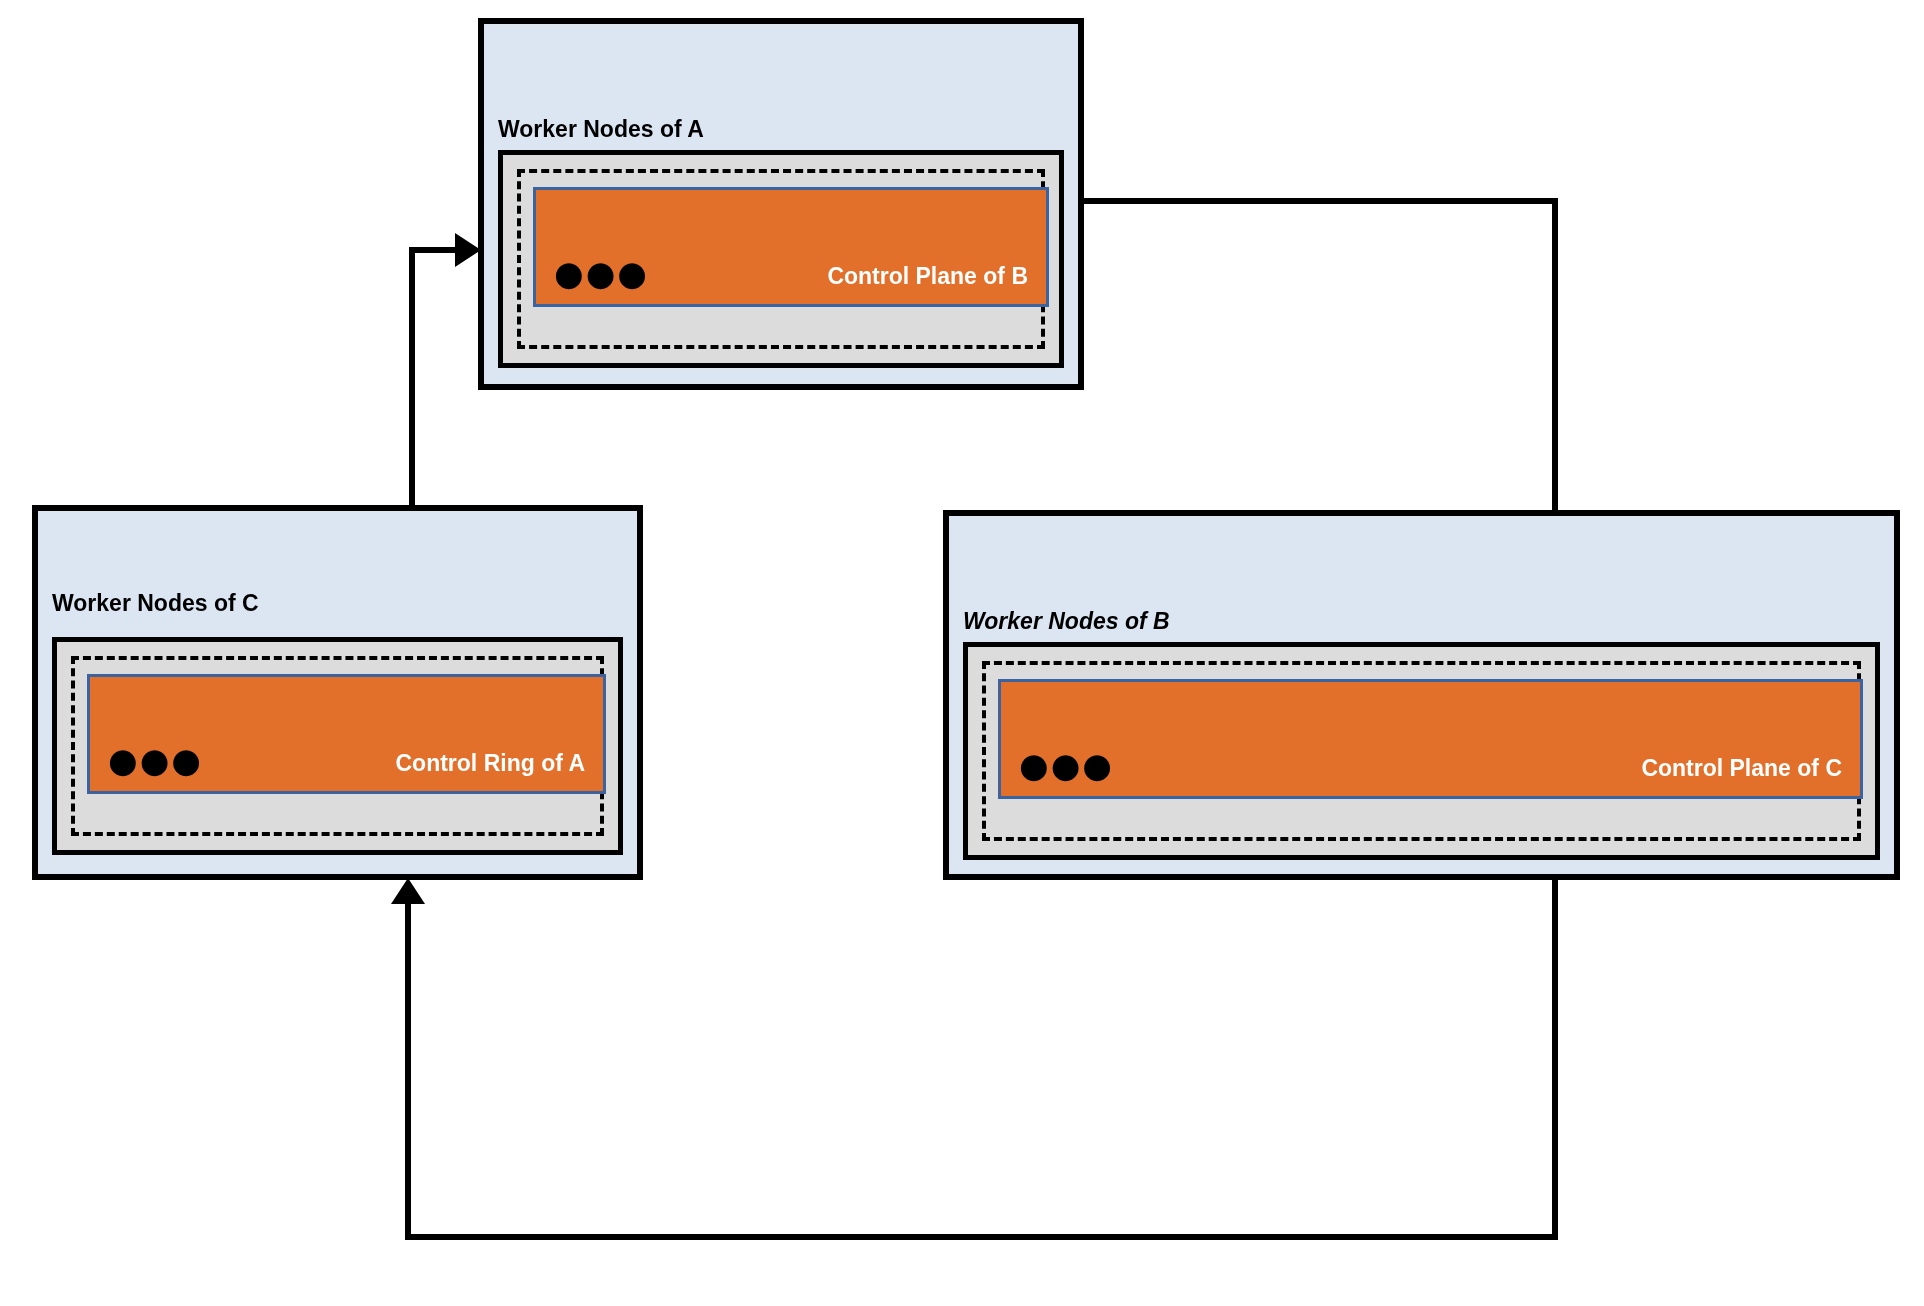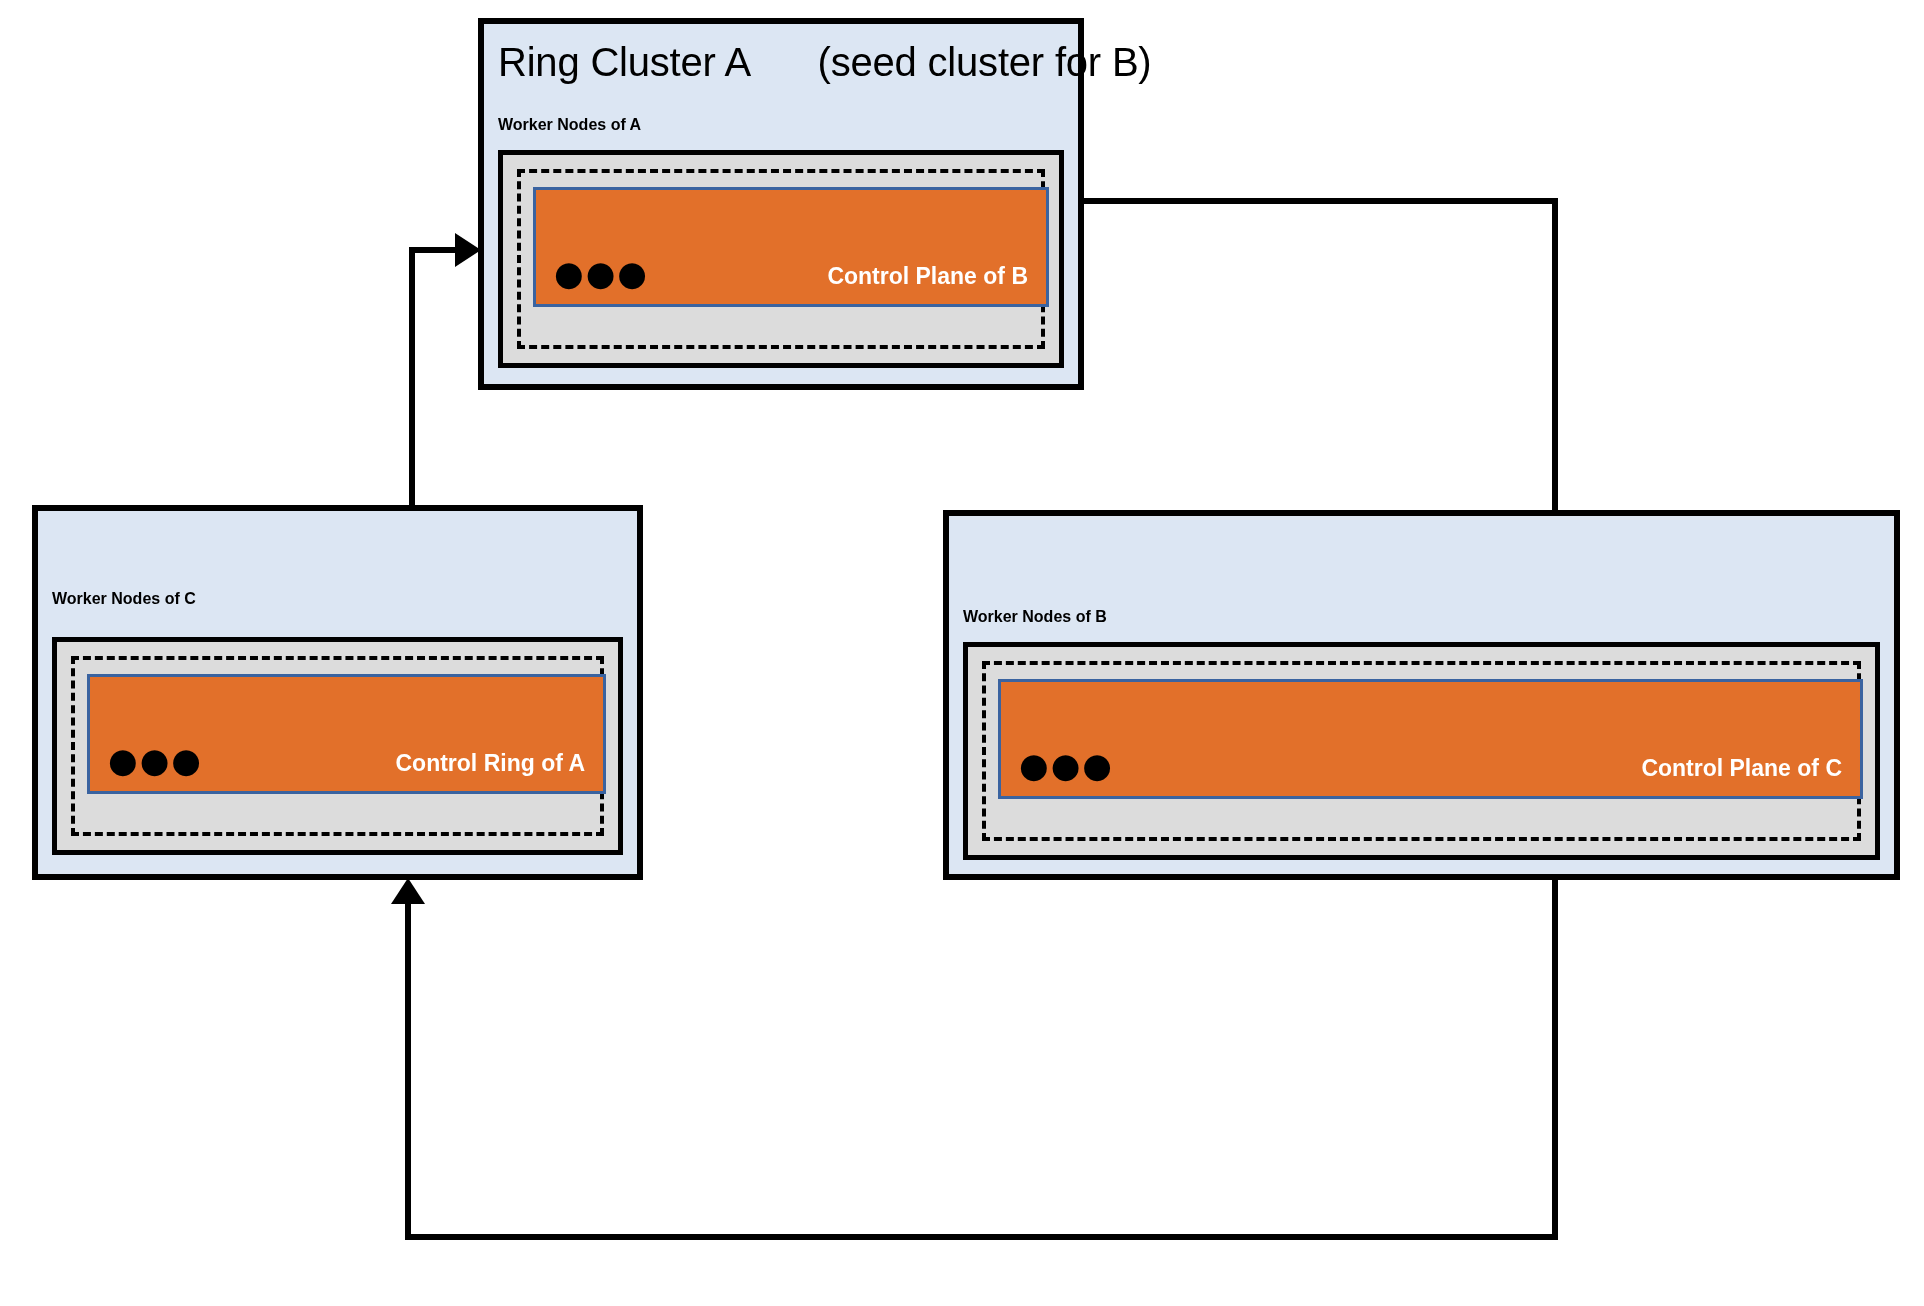--- a/index.html
+++ b/index.html
@@ -33,21 +33,21 @@
     font-weight: 400;
     color: #000000;
     letter-spacing: -0.2px;
   }
   .cluster-title .seed {
     display: inline-block;
   }
   .worker-label {
     position: absolute;
     white-space: nowrap;
-    font-size: 16px;
+    font-size: 23px;
     font-weight: bold;
     color: #000000;
     text-align: right;
   }
 
   
   .worker-box {
     position: absolute;
     box-sizing: border-box;
     background: #dcdcdc;
@@ -127,24 +127,20 @@
   <div class="arrow-line" style="left:1084px; top:198px; width:474px; height:6px;"></div>
   <div class="arrow-line" style="left:1552px; top:198px; width:6px; height:390px;"></div>
   <div class="arrow-head head-down" style="left:1538px; top:580px;"></div>
 
   <div class="arrow-line" style="left:1552px; top:880px; width:6px; height:360px;"></div>
   <div class="arrow-line" style="left:405px; top:1234px; width:1153px; height:6px;"></div>
   <div class="arrow-line" style="left:405px; top:898px; width:6px; height:340px;"></div>
   <div class="arrow-head head-up" style="left:391px; top:878px;"></div>
 
   <div class="cluster" style="left:478px; top:18px; width:606px; height:372px;">
-    <div class="cluster-title" style="left:14px; top:16px;">
-      <span>Ring Cluster A</span>
-      <span class="seed" style="margin-left:58px;">(seed cluster for B)</span>
-    </div>
     <div class="worker-label" style="left:14px; top:92px;">Worker Nodes of A</div>
 
     <div class="worker-box" style="left:14px; top:126px; width:566px; height:218px;">
       <div class="dashed-box" style="left:14px; top:14px; right:14px; bottom:14px;">
         <div class="control-plane" style="left:12px; top:14px; width:516px; height:120px;">
           <span class="dots">●●●</span>
           <span class="cp-label">Control Plane of B</span>
         </div>
       </div>
     </div>
@@ -157,21 +153,21 @@
       <div class="dashed-box" style="left:14px; top:14px; right:14px; bottom:14px;">
         <div class="control-plane" style="left:12px; top:14px; width:519px; height:120px;">
           <span class="dots">●●●</span>
           <span class="cp-label">Control Ring of A</span>
         </div>
       </div>
     </div>
   </div>
 
   <div class="cluster" style="left:943px; top:510px; width:957px; height:370px;">
-    <div class="worker-label" style="left:14px; top:92px;">Worker Nodes of B</div>
+    <div class="worker-label" style="left:14px; top:92px;font-style:italic;">Worker Nodes of B</div>
 
     <div class="worker-box" style="left:14px; top:126px; width:917px; height:218px;">
       <div class="dashed-box" style="left:14px; top:14px; right:14px; bottom:14px;">
         <div class="control-plane" style="left:12px; top:14px; width:865px; height:120px;">
           <span class="dots">●●●</span>
           <span class="cp-label">Control Plane of C</span>
         </div>
       </div>
     </div>
   </div>

